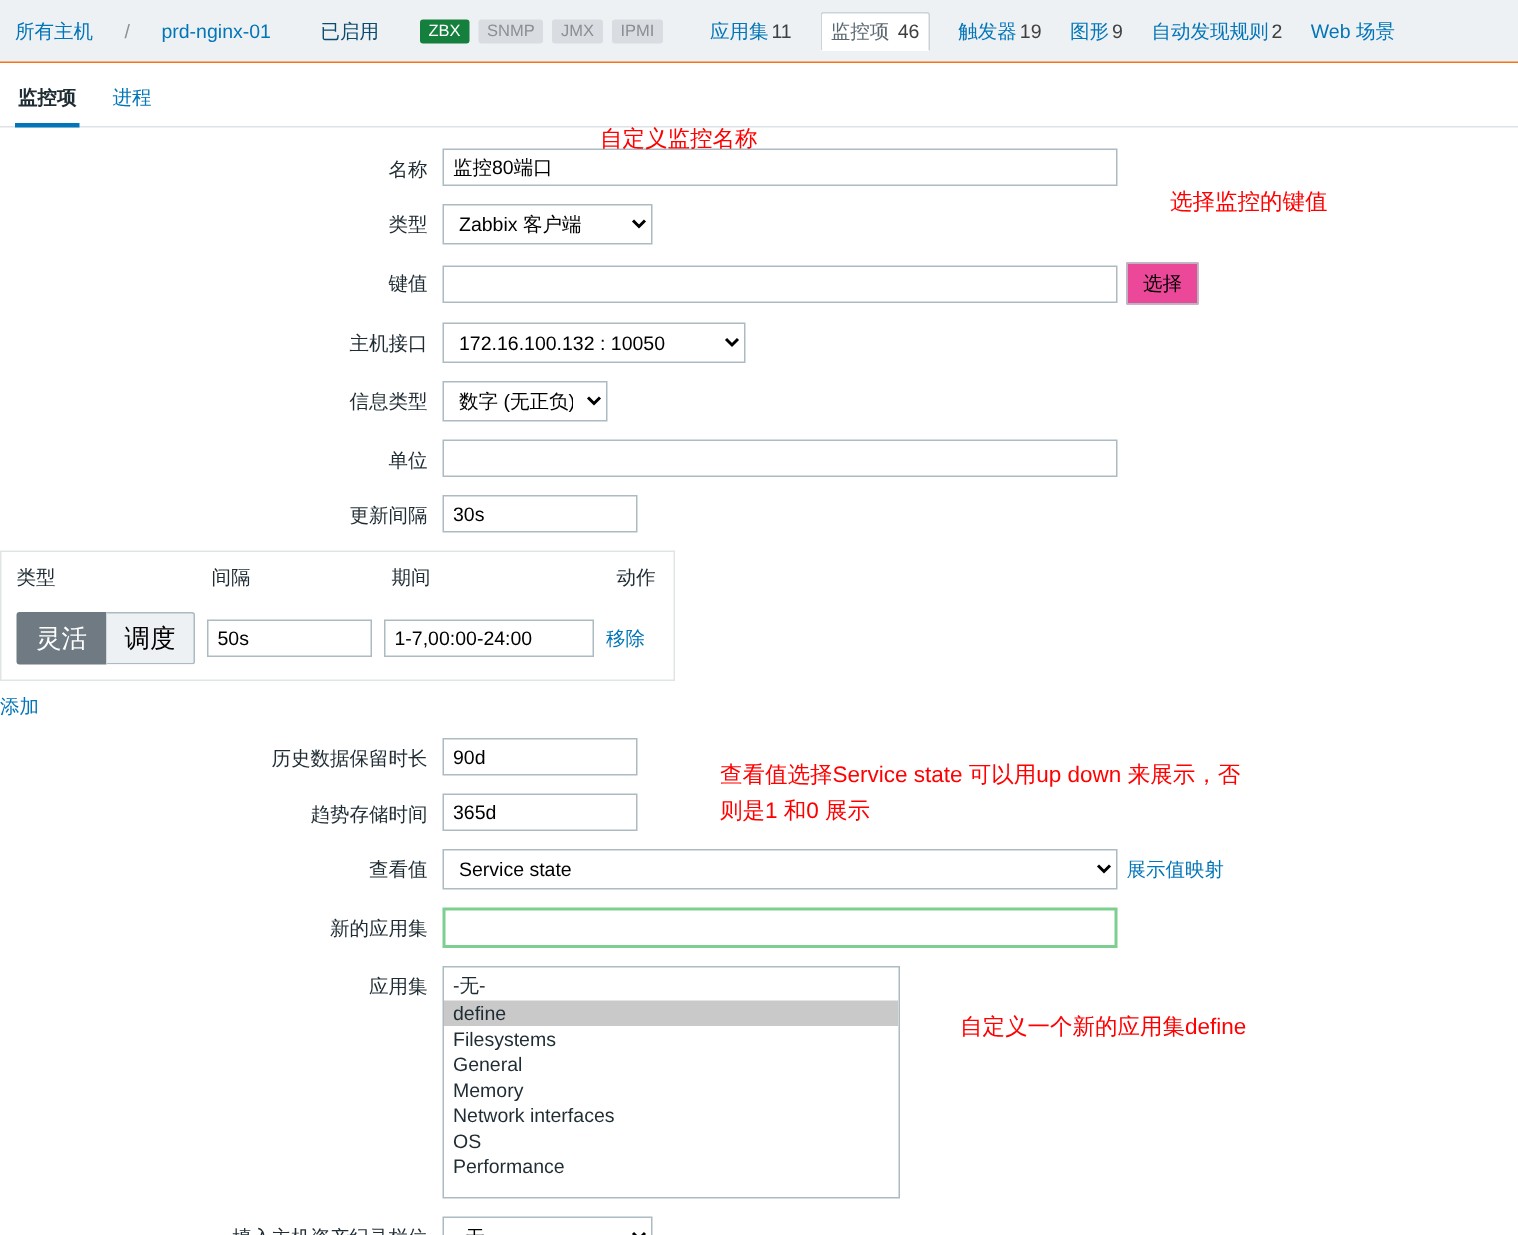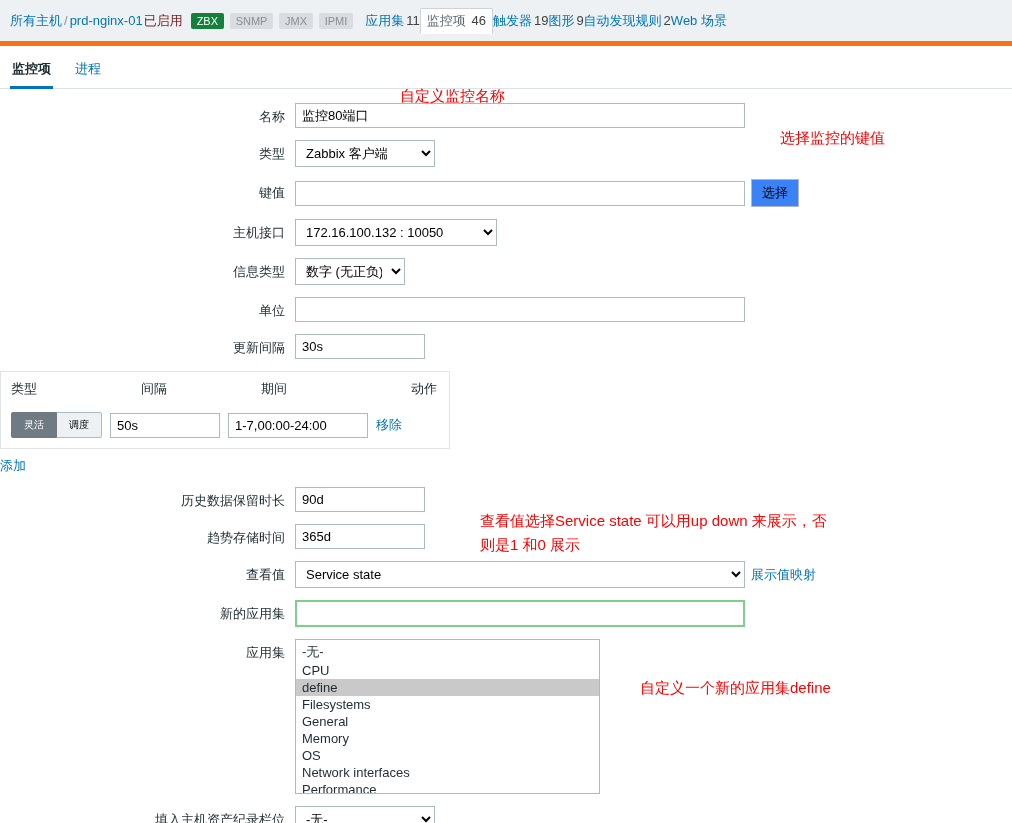--- a/index.html
+++ b/index.html
@@ -7,55 +7,55 @@
     margin: 0;
     font-family: Arial, "Microsoft YaHei", sans-serif;
     font-size: 13px;
     color: #1f2c33;
     background: #fff;
     width: 1012px;
   }
   a { color: #0275b8; text-decoration: none; cursor: pointer; }
   .topbar {
     background: #eef1f3;
-    border-bottom: 5px solid #f97316;
+    border-bottom: 1px solid #f97316;
     padding: 8px 10px;
     display: flex;
     align-items: center;
-    gap: 0;
+    gap: 19px;
     flex-wrap: wrap;
   }
   .sep { color: #8a9299; margin: 0 2px; }
-  .status-enabled { color: #7f1d1d; margin-left: 1px; }
+  .status-enabled { color: #0c4a6e; margin-left: 14px; }
   .badge { display: inline-block; padding: 2px 6px; font-size: 11px; border-radius: 2px; margin-left: 2px; }
   .badge-zbx { background: #15803d; color: #fff; }
   .badge-dis { background: #d9dde1; color: #8a8f94; }
   .navcount { color: #5b6870; }
   .navcount .num { color: #404040; margin-left: 2px; }
   .nav-active { background: #fff; border: 1px solid #ccd3d8; border-bottom: 1px solid #fff; padding: 3px 6px; margin-bottom: -1px; border-radius: 2px 2px 0 0; }
   .tabs { padding: 8px 10px 0 10px; display: flex; gap: 20px; border-bottom: 1px solid #dde2e6; }
   .tab { padding: 6px 2px 8px; color: #0275b8; cursor: pointer; }
   .tab.active { color: #1f2c33; border-bottom: 3px solid #0275b8; font-weight: bold; margin-bottom: -1px; }
   .form { padding: 14px 0 30px 0; position: relative; }
   .row { display: flex; align-items: flex-start; margin-bottom: 12px; }
   .label { width: 295px; text-align: right; padding-right: 10px; padding-top: 5px; color: #1f2c33; }
   .field { flex: 1; display: flex; align-items: center; gap: 6px; flex-wrap: wrap; }
   input[type=text], select, textarea {
     font-family: inherit; font-size: 13px;
     border: 1px solid #acbbc2; padding: 4px 6px; background: #fff;
   }
   input.w-lg { width: 450px; }
   input.w-md { width: 130px; }
   select.w-md { width: 140px; }
-  .btn { border: 1px solid #acbbc2; background: #3b82f6; padding: 4px 10px; cursor: pointer; font-size: 13px; }
+  .btn { border: 1px solid #acbbc2; background: #ec4899; padding: 4px 10px; cursor: pointer; font-size: 13px; }
   .interval-box { border: 1px solid #dfe4e7; padding: 0; width: 450px; }
   .interval-head { display: flex; padding: 8px 10px; color: #1f2c33; }
   .interval-body { display: flex; align-items: center; padding: 6px 10px 10px; gap: 8px; }
   .seg { display: inline-flex; }
-  .seg button { border: 1px solid #acbbc2; background: #eef1f3; padding: 5px 12px; cursor: pointer; font-size: 10px; }
+  .seg button { border: 1px solid #acbbc2; background: #eef1f3; padding: 5px 12px; cursor: pointer; font-size: 17px; }
   .seg button.active { background: #6f7a82; color: #fff; border-color: #6f7a82; }
   .seg button:first-child { border-radius: 2px 0 0 2px; }
   .seg button:last-child { border-radius: 0 2px 2px 0; border-left: 0; }
   input.sm { width: 110px; }
   input.smw { width: 140px; }
   .addlink { display: block; margin-top: 8px; color: #0275b8; }
   .newapp { border: 2px solid #7ccf8f !important; }
   .listbox { width: 305px; height: 155px; border: 1px solid #acbbc2; overflow-y: auto; background: #fff; padding: 2px 0; }
   .listbox div { padding: 1px 6px; cursor: default; }
   .listbox div.sel { background: #c9c9c9; }
@@ -208,27 +208,26 @@
     <div class="field">
         <input type="text" class="w-lg newapp" value="" style="">
       </div>
   </div>
 
   <div class="row">
     <div class="label">应用集</div>
     <div class="field">
       <div class="listbox" id="apps-list">
           <div>-无-</div>
-          <div>CPU</div>
           <div class="sel">define</div>
           <div>Filesystems</div>
           <div>General</div>
           <div>Memory</div>
+          <div>Network interfaces</div>
           <div>OS</div>
-          <div>Network interfaces</div>
           <div>Performance</div>
         </div>
     </div>
   </div>
 
   <div class="row">
     <div class="label">填入主机资产纪录栏位</div>
     <div class="field">
         <select class="w-md"><option>-无-</option></select>
       </div>

